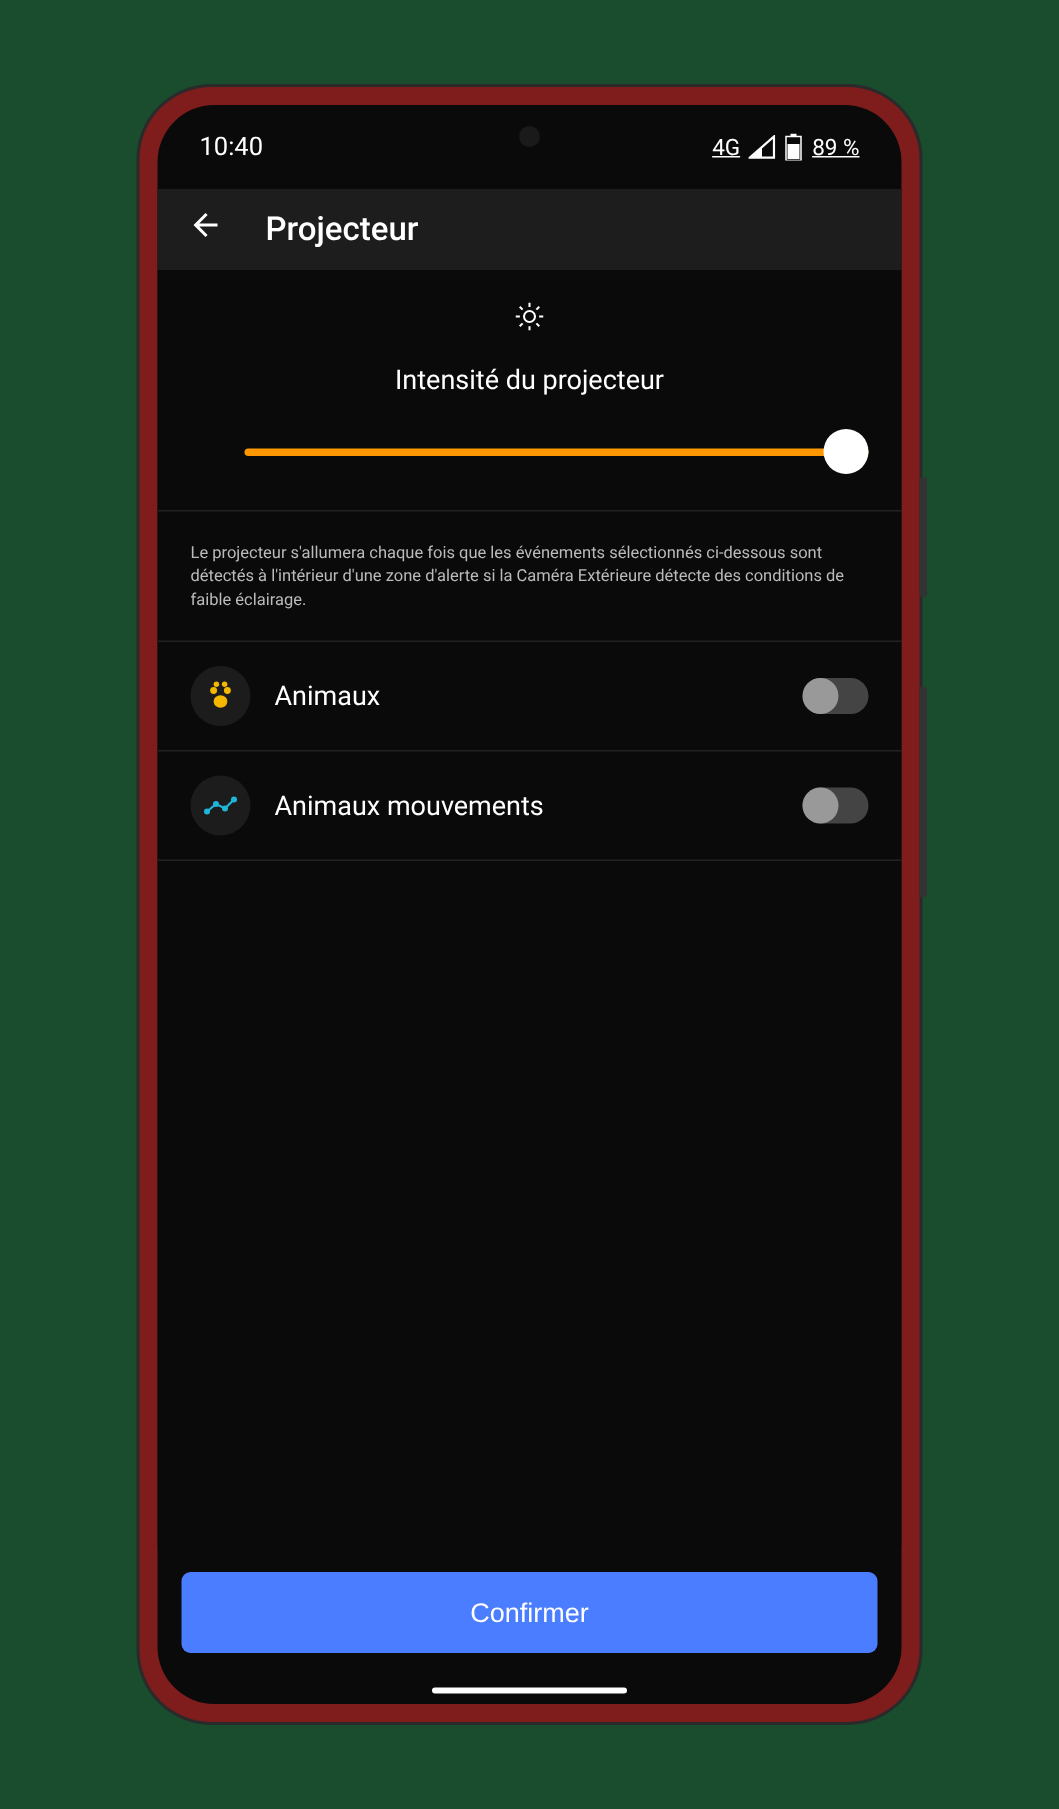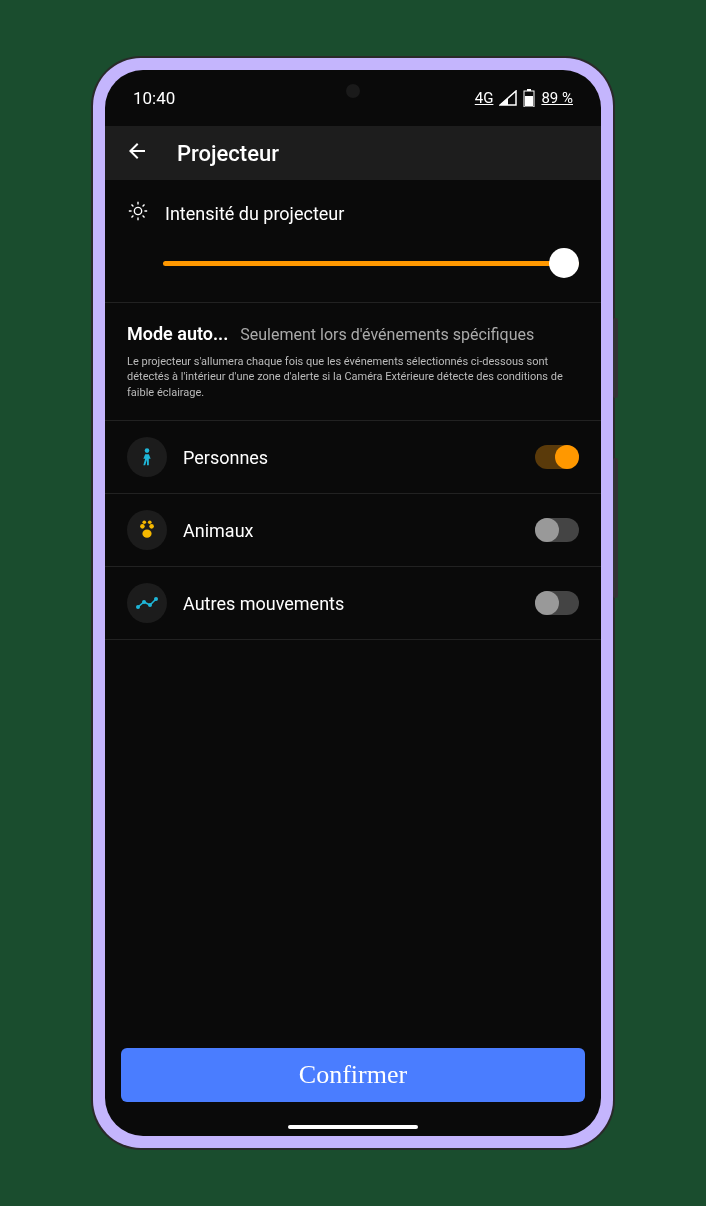--- a/index.html
+++ b/index.html
@@ -8,21 +8,21 @@
     display: flex;
     justify-content: center;
     align-items: center;
     min-height: 1206px;
     width: 706px;
     font-family: -apple-system, BlinkMacSystemFont, 'Segoe UI', Roboto, sans-serif;
   }
   .phone-frame {
     width: 520px;
     height: 1090px;
-    background: #c4b5fd;
+    background: #7f1d1d;
     border-radius: 48px;
     padding: 12px;
     position: relative;
     box-shadow: 0 0 0 2px #2a2a2a;
   }
   .phone-button-right {
     position: absolute;
     right: -5px;
     background: #333;
     border-radius: 2px;
@@ -93,20 +93,21 @@
     padding: 20px 22px 24px 22px;
     border-bottom: 1px solid #222;
   }
   .intensity-header {
     display: flex;
     align-items: center;
     gap: 16px;
     color: #fff;
     font-size: 18px;
     margin-bottom: 22px;
+    flex-direction: column;
   }
   .slider-container {
     margin-left: 36px;
     position: relative;
     height: 30px;
     display: flex;
     align-items: center;
   }
   .slider-track {
     width: 100%;
@@ -190,23 +191,22 @@
   .footer {
     padding: 16px;
   }
   .confirm-btn {
     width: 100%;
     height: 54px;
     background: #4a7dff;
     border: none;
     border-radius: 6px;
     color: #fff;
-    font-size: 26px;
+    font-size: 18px;
     cursor: pointer;
-    font-family: Liberation Serif, serif;
   }
   .nav-bar {
     height: 18px;
     display: flex;
     justify-content: center;
     align-items: center;
   }
   .nav-pill {
     width: 130px;
     height: 4px;
@@ -276,39 +276,23 @@
           </span>
           <span>Intensité du projecteur</span>
         </div>
         <div class="slider-container">
           <div class="slider-track"></div>
           <div class="slider-thumb"></div>
         </div>
       </div>
 
       <div class="mode-section">
-        <div class="mode-title-row">
-          <span class="mode-title">Mode auto...</span>
-          <span class="mode-subtitle">Seulement lors d'événements spécifiques</span>
-        </div>
         <div class="mode-description">Le projecteur s'allumera chaque fois que les événements sélectionnés ci-dessous sont détectés à l'intérieur d'une zone d'alerte si la Caméra Extérieure détecte des conditions de faible éclairage.</div>
       </div>
 
-      <div class="row">
-        <div class="row-icon">
-          <svg width="22" height="22" viewBox="0 0 24 24">
-              <circle cx="12" cy="5" r="2.5" fill="#1fb6d8"></circle>
-              <path d="M10 9 L14 9 L16 14 L14 14 L14 21 L12 21 L12 15 L10 21 L8 21 L10 14 L8 14 Z" fill="#1fb6d8"></path>
-            </svg>
-        </div>
-        <span class="row-label">Personnes</span>
-        <div class="toggle toggle-on">
-          <div class="toggle-knob"></div>
-        </div>
-      </div>
 
 
       <div class="row">
         <div class="row-icon">
           <svg width="22" height="22" viewBox="0 0 24 24" fill="#f5b800">
               <circle cx="7" cy="8" r="2.5"></circle>
               <circle cx="17" cy="8" r="2.5"></circle>
               <circle cx="9" cy="3.5" r="2"></circle>
               <circle cx="15" cy="3.5" r="2"></circle>
               <ellipse cx="12" cy="16" rx="5" ry="4.5"></ellipse>
@@ -323,21 +307,21 @@
       <div class="row">
         <div class="row-icon">
           <svg width="24" height="14" viewBox="0 0 24 14" fill="#1fb6d8">
               <circle cx="3" cy="11" r="2"></circle>
               <circle cx="9" cy="6" r="2"></circle>
               <circle cx="15" cy="9" r="2"></circle>
               <circle cx="21" cy="3" r="2"></circle>
               <path d="M3 11 L9 6 L15 9 L21 3" stroke="#1fb6d8" stroke-width="1.5" fill="none"></path>
             </svg>
         </div>
-        <span class="row-label">Autres mouvements</span>
+        <span class="row-label">Animaux mouvements</span>
         <div class="toggle toggle-off">
           <div class="toggle-knob"></div>
         </div>
       </div>
 
     </div>
 
     <div class="footer">
       <button class="confirm-btn">Confirmer</button>
     </div>

